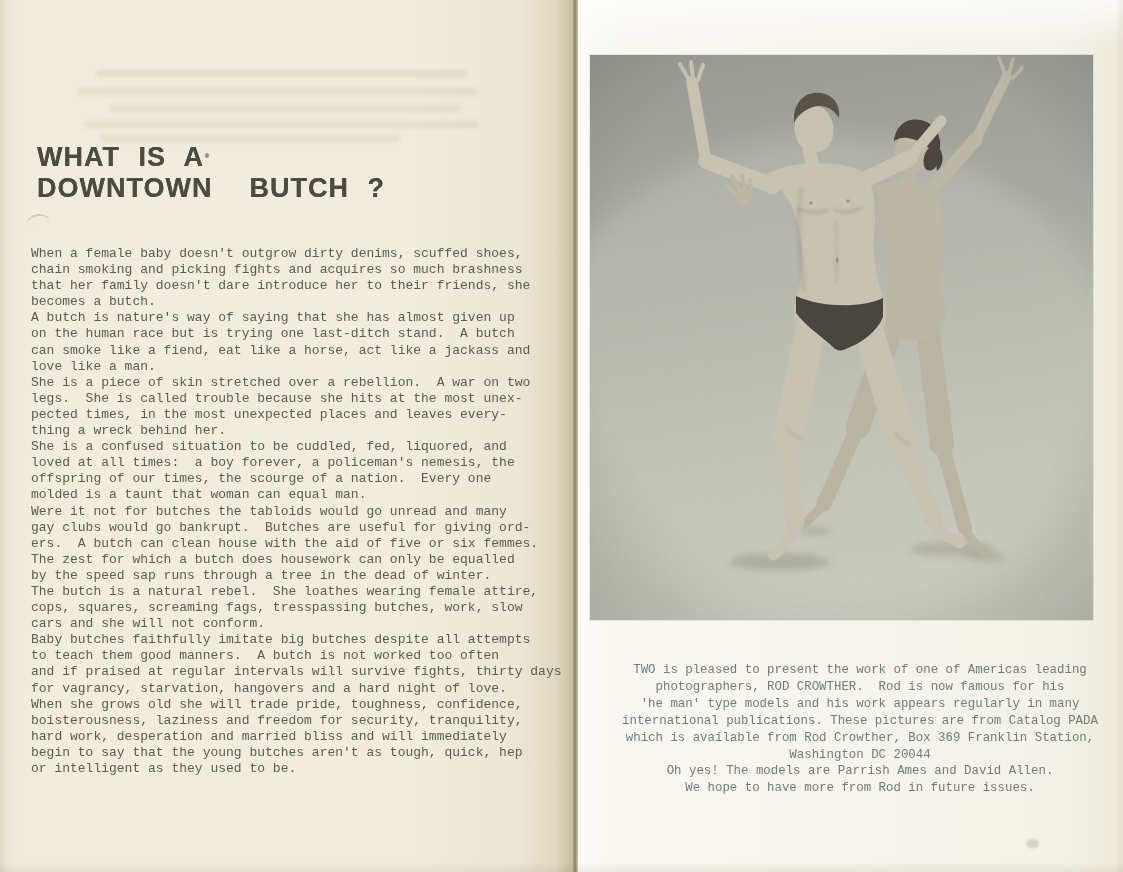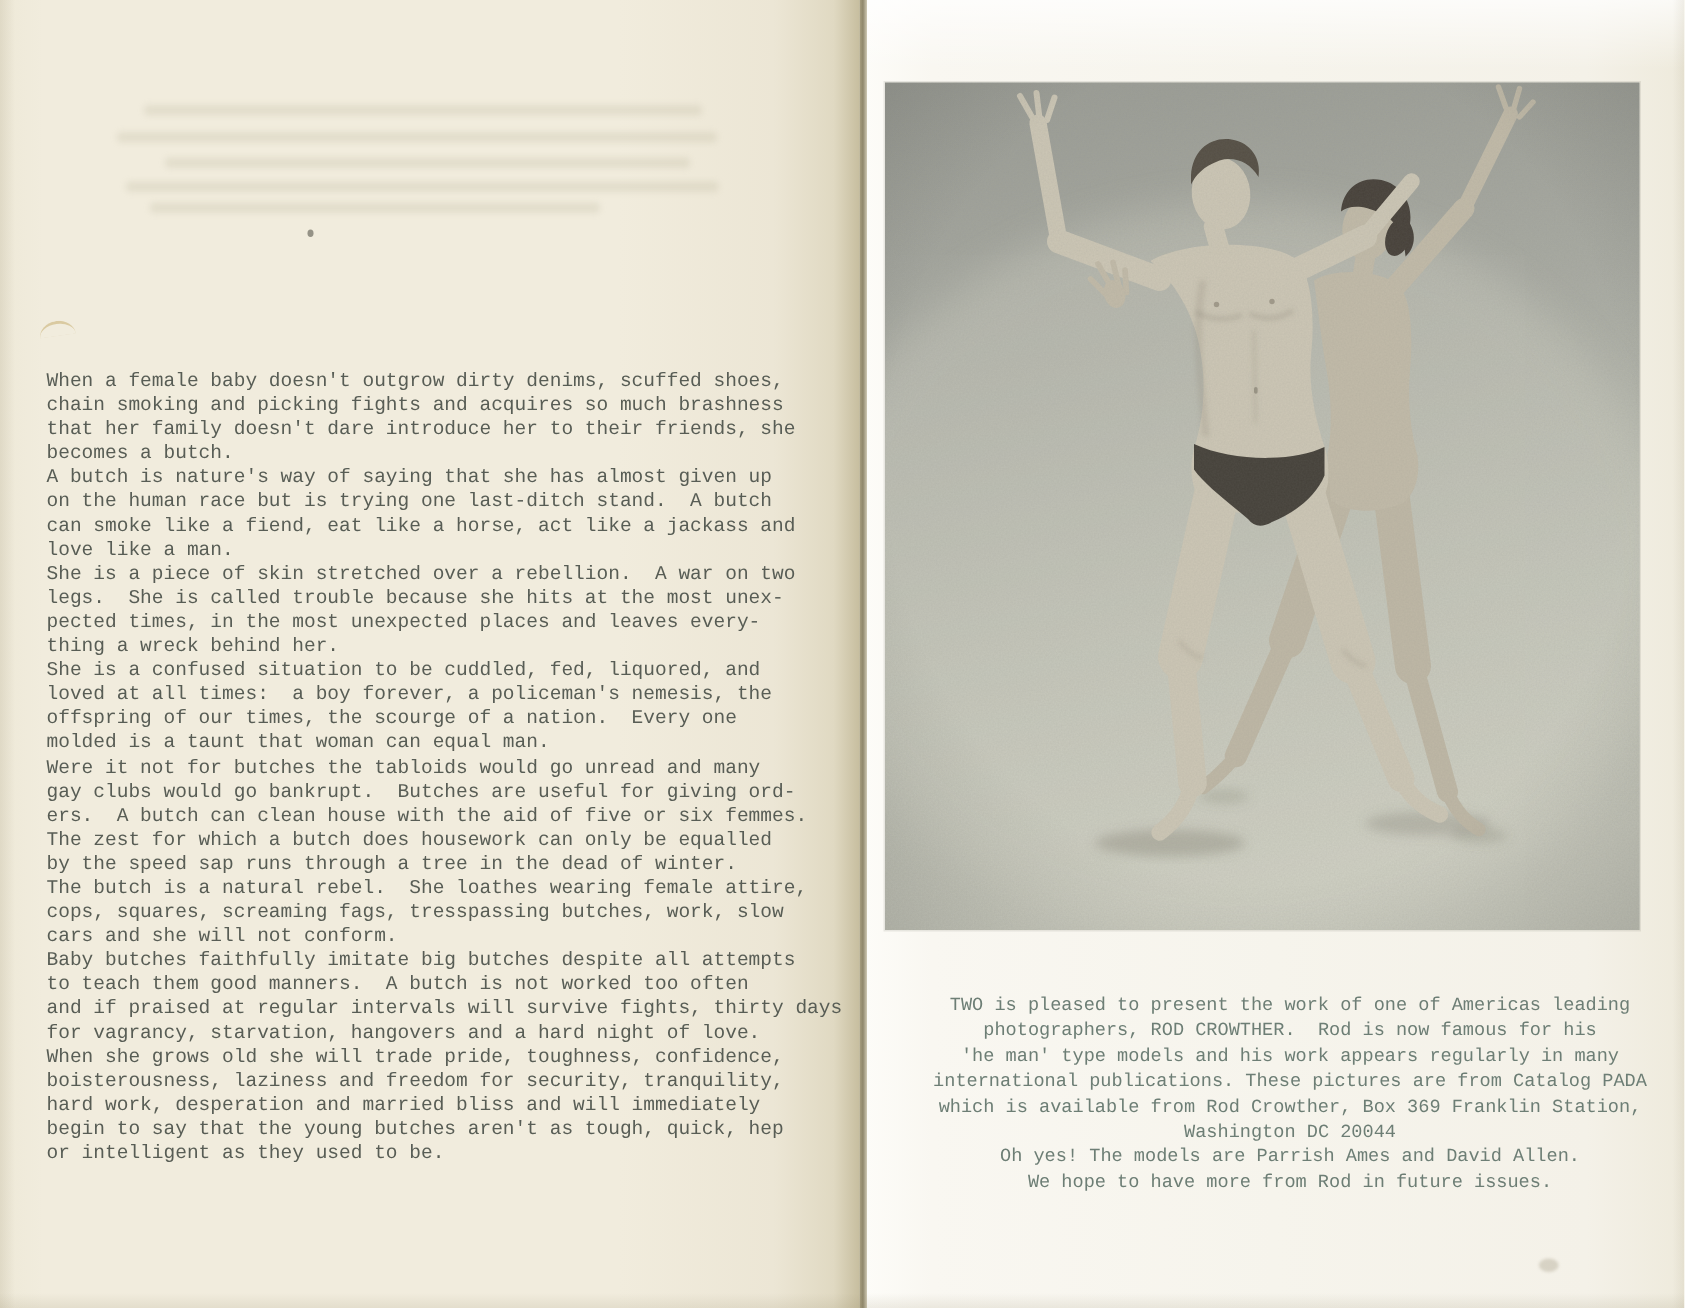--- a/index.html
+++ b/index.html
@@ -92,20 +92,22 @@
   <div class="right-top-glow"></div>
 
   <div class="ghost g1"></div>
   <div class="ghost g2"></div>
   <div class="ghost g3"></div>
   <div class="ghost g4"></div>
   <div class="ghost g5"></div>
   <div class="fleck"></div>
   <div class="pencil-mark"></div>
 
+  <div class="headline">WHAT IS A
+DOWNTOWN  BUTCH ?</div>
   <div class="body-text">When a female baby doesn't outgrow dirty denims, scuffed shoes,
 chain smoking and picking fights and acquires so much brashness
 that her family doesn't dare introduce her to their friends, she
 becomes a butch.
 A butch is nature's way of saying that she has almost given up
 on the human race but is trying one last-ditch stand.  A butch
 can smoke like a fiend, eat like a horse, act like a jackass and
 love like a man.
 She is a piece of skin stretched over a rebellion.  A war on two
 legs.  She is called trouble because she hits at the most unex-

